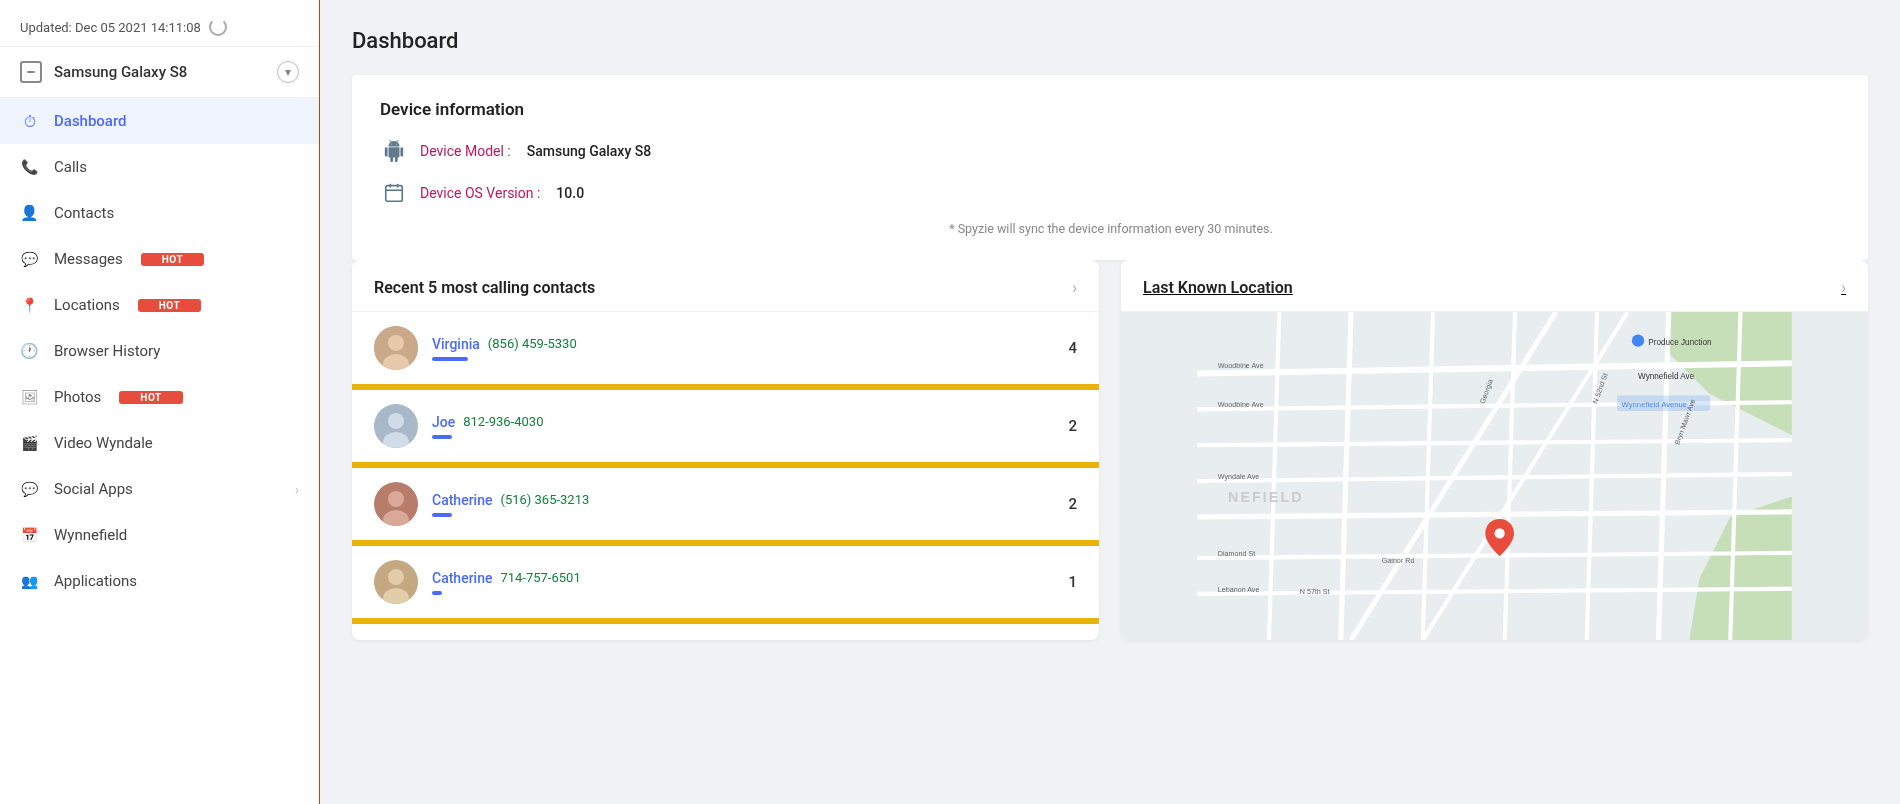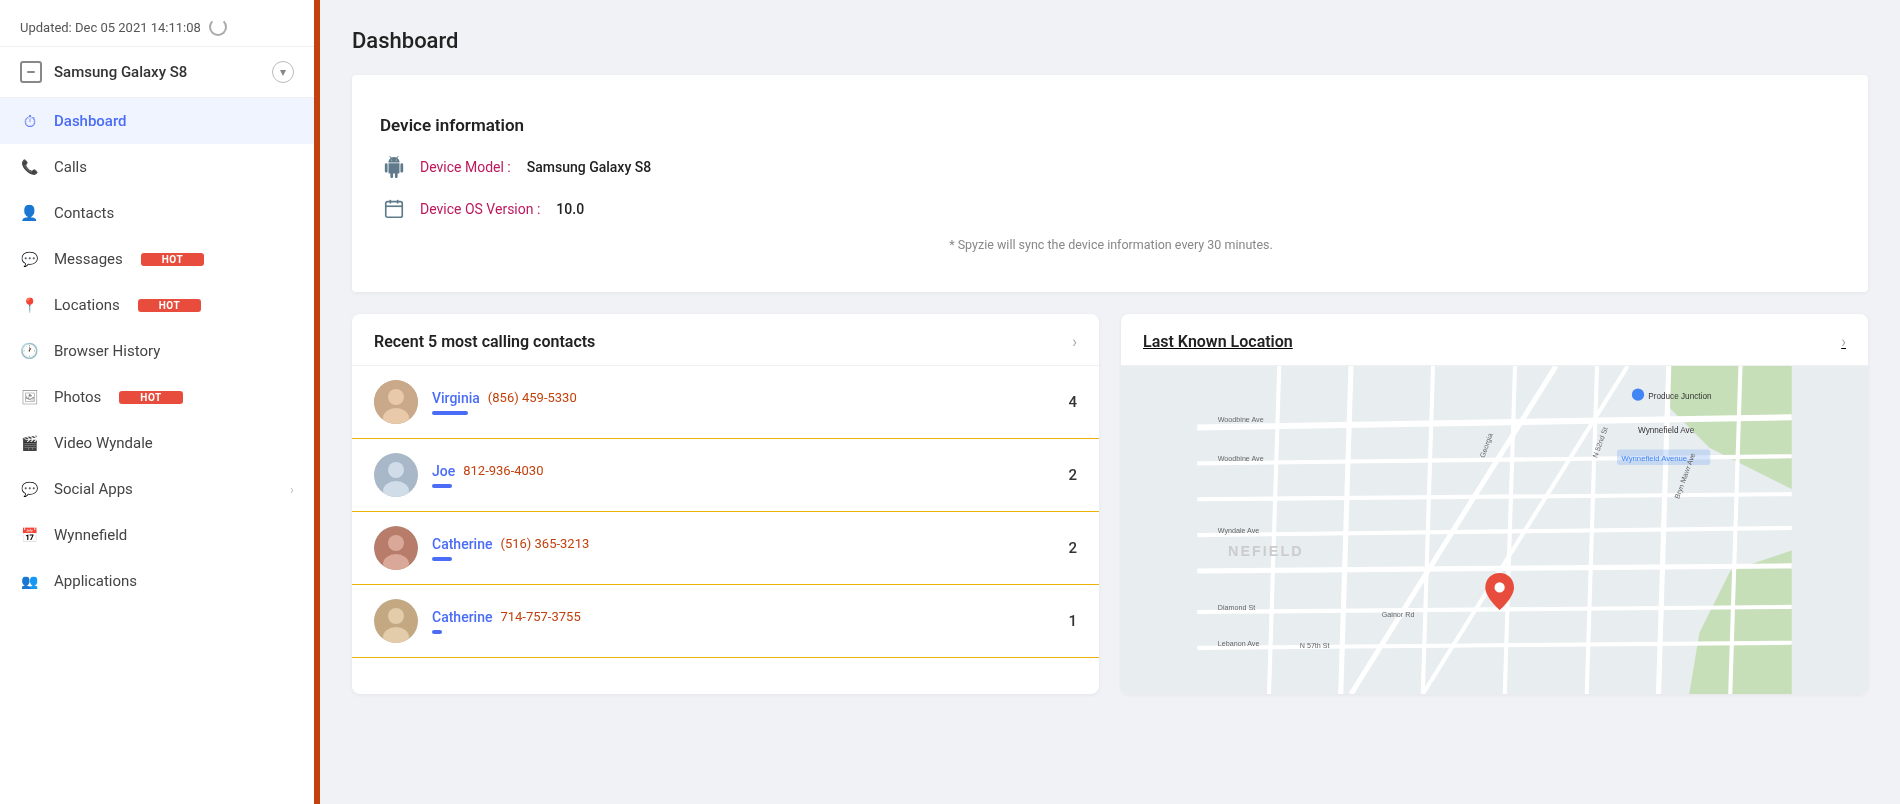--- a/index.html
+++ b/index.html
@@ -3,21 +3,21 @@
   <meta charset="utf-8">
   <style>
     * { box-sizing: border-box; margin: 0; padding: 0; }
     body { font-family: -apple-system, BlinkMacSystemFont, 'Segoe UI', Roboto, sans-serif; background: #f0f2f5; display: flex; height: 804px; overflow: hidden; }
 
     
     .sidebar {
       width: 320px;
       min-width: 320px;
       background: #fff;
-      border-right: 6px solid #c2410c;
+      border-right: 1px solid #c2410c;
       display: flex;
       flex-direction: column;
       height: 804px;
       overflow-y: auto;
     }
     .sidebar-updated {
       padding: 18px 20px 10px 20px;
       font-size: 13px;
       color: #555;
       display: flex;
@@ -129,22 +129,21 @@
       font-size: 22px;
       font-weight: 500;
       color: #222;
       margin-bottom: 22px;
     }
 
     
     .card {
       background: #fff;
       border-radius: 4px;
-      padding: 40px 28px;
-      margin-bottom: 22px;
+      padding: 24px 28px;
       box-shadow: 0 1px 4px rgba(0,0,0,0.06);
     }
     .card-title {
       font-size: 17px;
       font-weight: 600;
       color: #222;
       margin-bottom: 18px;
     }
     .device-info-row {
       display: flex;
@@ -223,21 +222,21 @@
 
     
     .contact-list {
       flex: 1;
       overflow-y: auto;
     }
     .contact-item {
       display: flex;
       align-items: center;
       padding: 14px 22px;
-      border-bottom: 1px solid #eab308;
+      border-bottom: 6px solid #eab308;
       gap: 14px;
     }
     .contact-avatar {
       width: 44px; height: 44px;
       border-radius: 50%;
       background: #ccc;
       flex-shrink: 0;
       overflow: hidden;
       display: flex;
       align-items: center;
@@ -253,21 +252,21 @@
       gap: 8px;
       margin-bottom: 5px;
     }
     .contact-name {
       font-size: 14px;
       font-weight: 500;
       color: #4a6cf7;
     }
     .contact-phone {
       font-size: 13px;
-      color: #c2410c;
+      color: #15803d;
     }
     .contact-bar {
       height: 4px;
       border-radius: 2px;
       background: #4a6cf7;
     }
     .contact-bar.short { width: 36px; }
     .contact-bar.shorter { width: 20px; }
     .contact-count {
       font-size: 15px;
@@ -452,21 +451,21 @@
           <div class="contact-avatar">
             <svg width="44" height="44" viewBox="0 0 44 44">
               <circle cx="22" cy="22" r="22" fill="#c4a882"></circle>
               <circle cx="22" cy="17" r="8" fill="#e2ccaa"></circle>
               <ellipse cx="22" cy="38" rx="13" ry="10" fill="#e2ccaa"></ellipse>
             </svg>
           </div>
           <div class="contact-info">
             <div class="contact-name-row">
               <span class="contact-name">Catherine</span>
-              <span class="contact-phone">714-757-3755</span>
+              <span class="contact-phone">714-757-6501</span>
             </div>
             <div class="contact-bar" style="width:10px;"></div>
           </div>
           <span class="contact-count">1</span>
         </div>
       </div>
     </div>
 
     <div class="col-right">
       <div class="card-header">

